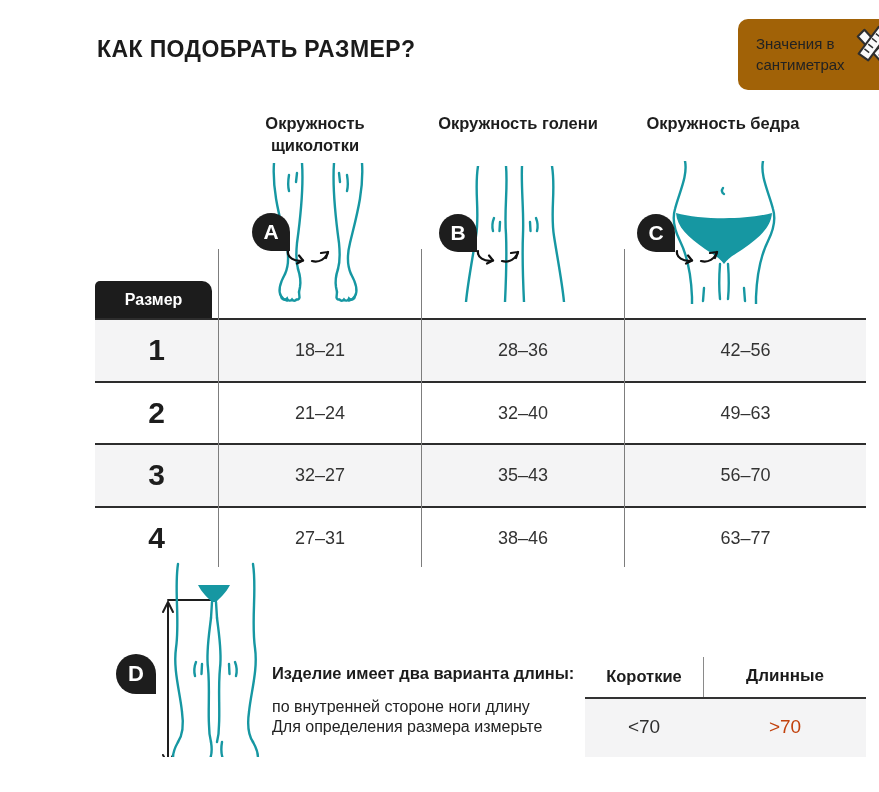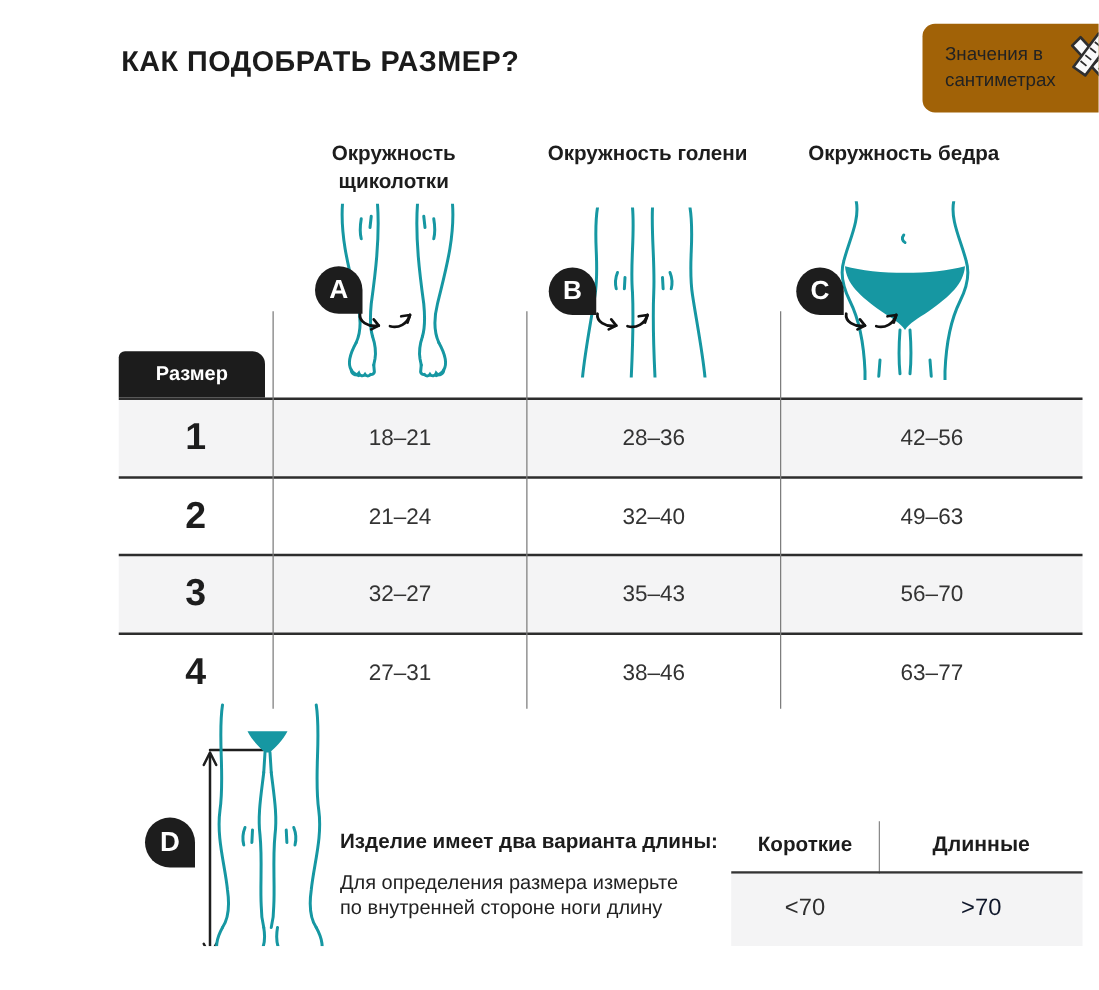--- a/index.html
+++ b/index.html
@@ -47,21 +47,21 @@
   .length-heading{position:absolute;left:272px;top:664px;font-size:16.5px;font-weight:700;color:#1c1c1c;}
   .length-desc{position:absolute;left:272px;top:697px;font-size:16px;line-height:20px;color:#222;}
   .mini-table{position:absolute;left:585px;top:655px;width:281px;height:102px;}
   .mini-vline{position:absolute;left:118px;top:2px;width:1px;height:98px;background:#8a8a8a;}
   .mini-hline{position:absolute;left:0;top:42px;width:281px;height:2px;background:#333;}
   .mini-valbg{position:absolute;left:0;top:44px;width:281px;height:58px;background:#f4f4f5;}
   .mini-cell{position:absolute;display:flex;align-items:center;justify-content:center;}
   .mini-h0{left:0;top:0;width:118px;height:42px;font-weight:700;font-size:16.5px;}
   .mini-h1{left:119px;top:0;width:162px;height:42px;font-weight:700;font-size:17px;}
   .mini-v0{left:0;top:44px;width:118px;height:56px;font-size:19px;color:#2f2f2f;}
-  .mini-v1{left:119px;top:44px;width:162px;height:56px;font-size:19px;color:#0f172a;}
+  .mini-v1{left:119px;top:44px;width:162px;height:56px;font-size:19px;color:#c2410c;}
 </style>
 </head>
 <body>
 
 <div class="canvas">
 
   <h1 class="title">КАК ПОДОБРАТЬ РАЗМЕР?</h1>
 
   <div class="units-badge">
     <div class="units-text">
@@ -212,22 +212,22 @@
       <path d="M138,203 a3.5,4 0 0 1 -6,3 a3,3 0 0 1 -5,1.5 a2.6,2.6 0 0 1 -4,-0.5 a2.4,2.4 0 0 1 -3,-2 L119,199 L105,199"></path>
       <path d="M78,102 c-2,5 -2,10 -1,14 M84,104 l-0.5,10"></path>
       <path d="M117,102 c2,5 2,10 1,14 M111,104 l0.5,10"></path>
     </g>
   </svg>
 
   <div class="bubble bub-d">D</div>
 
   <div class="length-heading">Изделие имеет два варианта длины:</div>
   <div class="length-desc">
+    <div>по внутренней стороне ноги длину</div>
     <div>Для определения размера измерьте</div>
-    <div>по внутренней стороне ноги длину</div>
   </div>
 
   <div class="mini-table">
     <div class="mini-cell mini-h0">Короткие</div>
     <div class="mini-cell mini-h1">Длинные</div>
     <div class="mini-vline"></div>
     <div class="mini-hline"></div>
     <div class="mini-valbg"></div>
     <div class="mini-cell mini-v0">&lt;70</div>
     <div class="mini-cell mini-v1">&gt;70</div>

